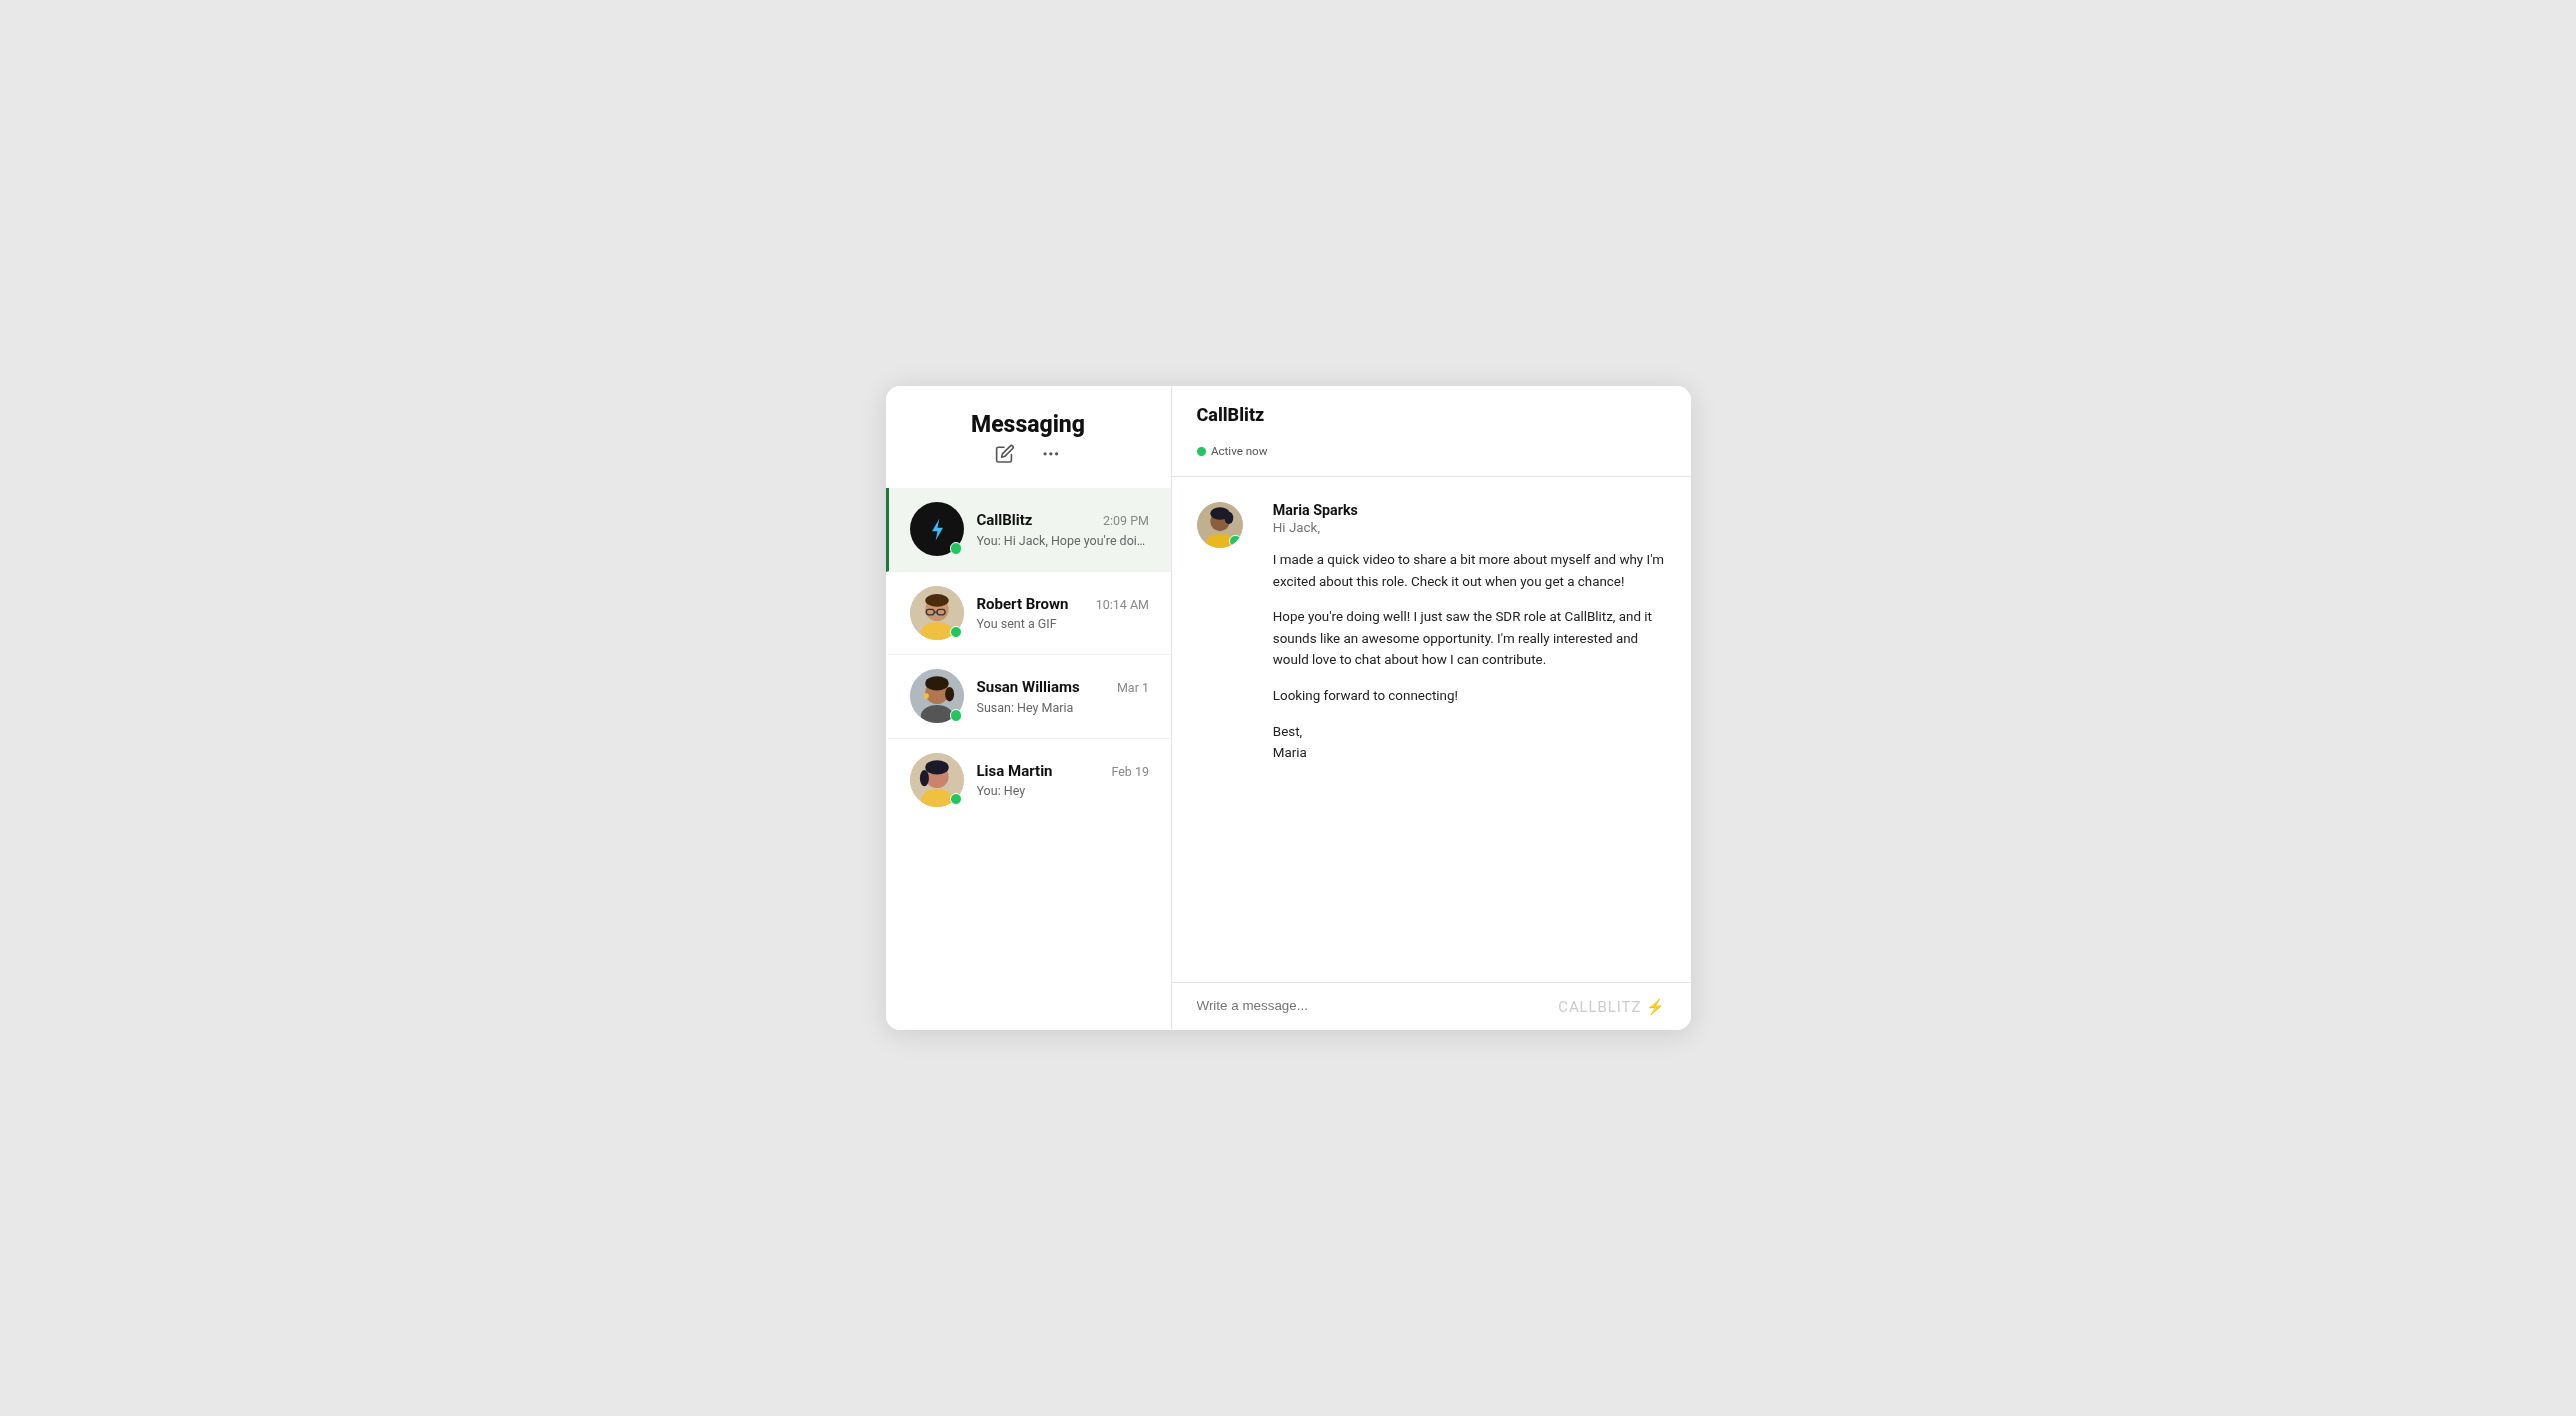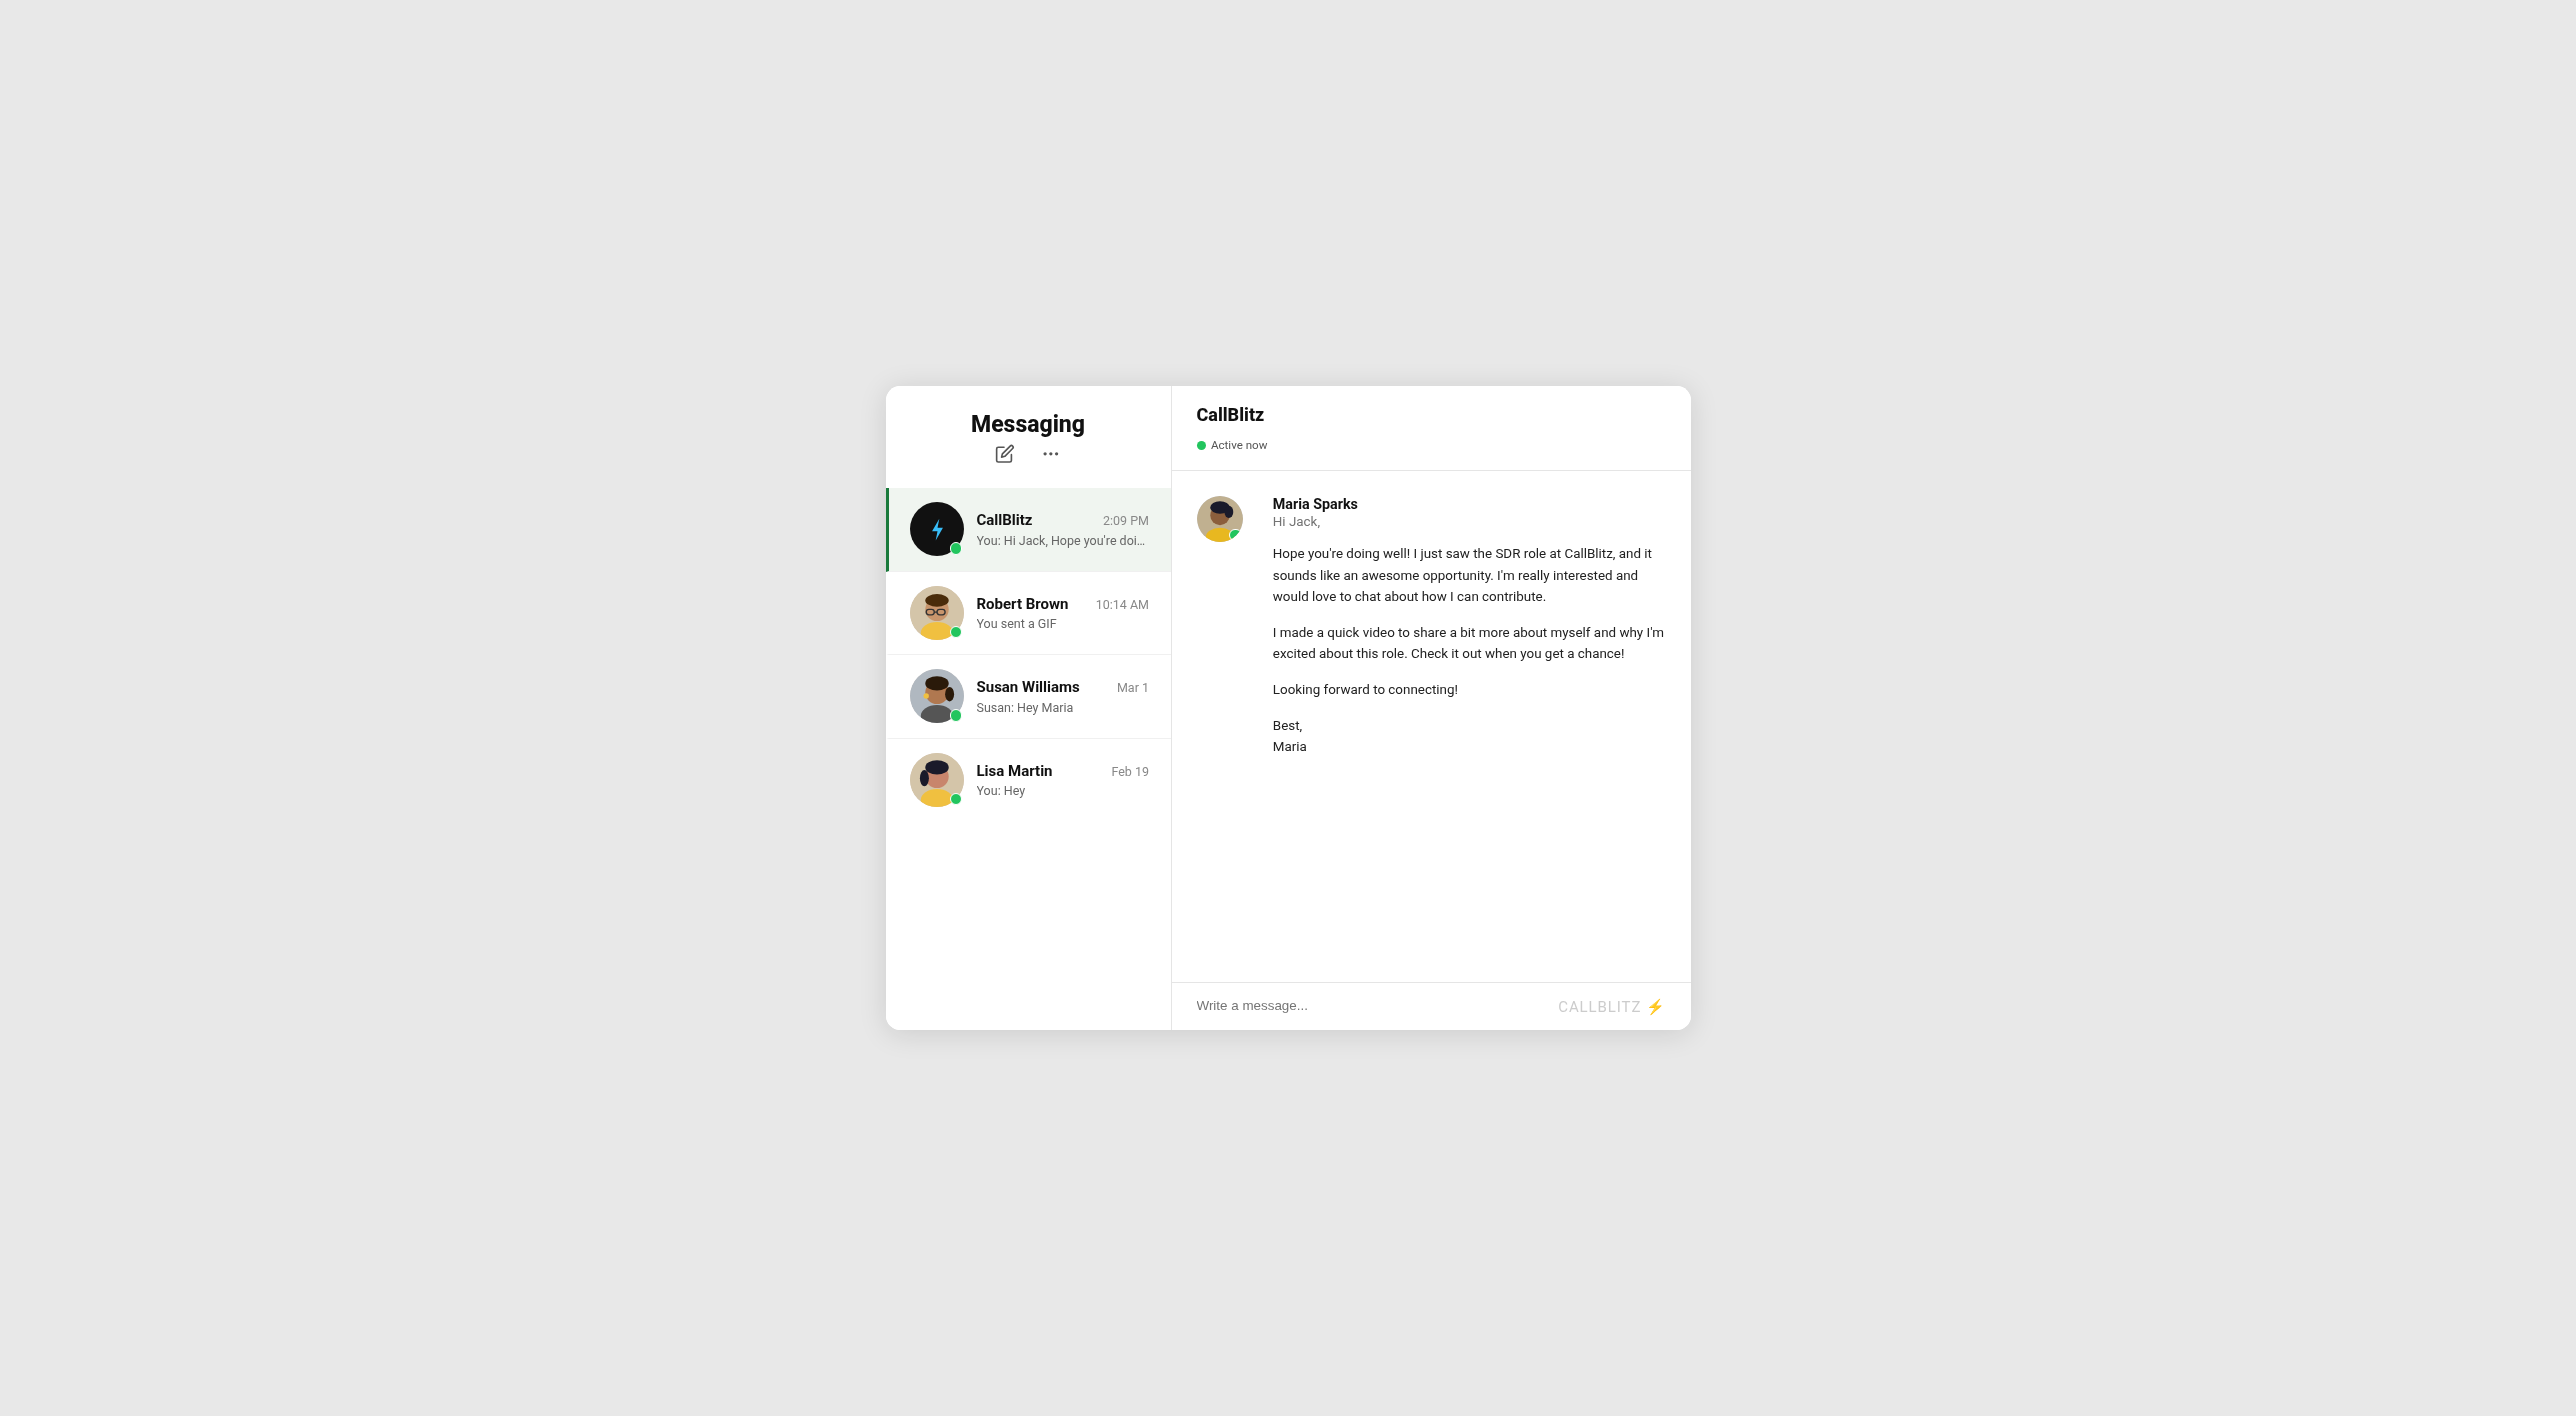--- a/index.html
+++ b/index.html
@@ -182,21 +182,21 @@
     .chat-header-name {
       font-size: 18px;
       font-weight: 800;
       color: #111;
     }
 
     .chat-header-status {
       display: flex;
       align-items: center;
       gap: 5.4px;
-      margin-top: 13px;
+      margin-top: 19px;
     }
 
     .status-dot {
       width: 9px;
       height: 9px;
       border-radius: 50%;
       background: #22c55e;
     }
 
     .status-text {
@@ -450,22 +450,22 @@
             <circle cx="26" cy="22" r="11" fill="#8b5e3c"></circle>
 
             <ellipse cx="26" cy="13" rx="11" ry="7" fill="#1a1a2a"></ellipse>
             <ellipse cx="36" cy="18" rx="5" ry="7" fill="#1a1a2a"></ellipse>
           </svg>
           <span class="online-dot"></span>
         </div>
         <div class="msg-body">
           <div class="msg-sender">Maria Sparks</div>
           <div class="msg-greeting">Hi Jack,</div>
+          <div class="msg-paragraph">I made a quick video to share a bit more about myself and why I'm excited about this role. Check it out when you get a chance!</div>
           <div class="msg-paragraph">Hope you're doing well! I just saw the SDR role at CallBlitz, and it sounds like an awesome opportunity. I'm really interested and would love to chat about how I can contribute.</div>
-          <div class="msg-paragraph">I made a quick video to share a bit more about myself and why I'm excited about this role. Check it out when you get a chance!</div>
           <div class="msg-paragraph">Looking forward to connecting!</div>
           <div class="msg-sign">Best,<br>Maria</div>
         </div>
       </div>
     </div>
 
     <div class="chat-input-area">
       <input class="chat-input" type="text" placeholder="Write a message..." style="">
       <div class="callblitz-watermark">
         <span>CALLBLITZ ⚡</span>

